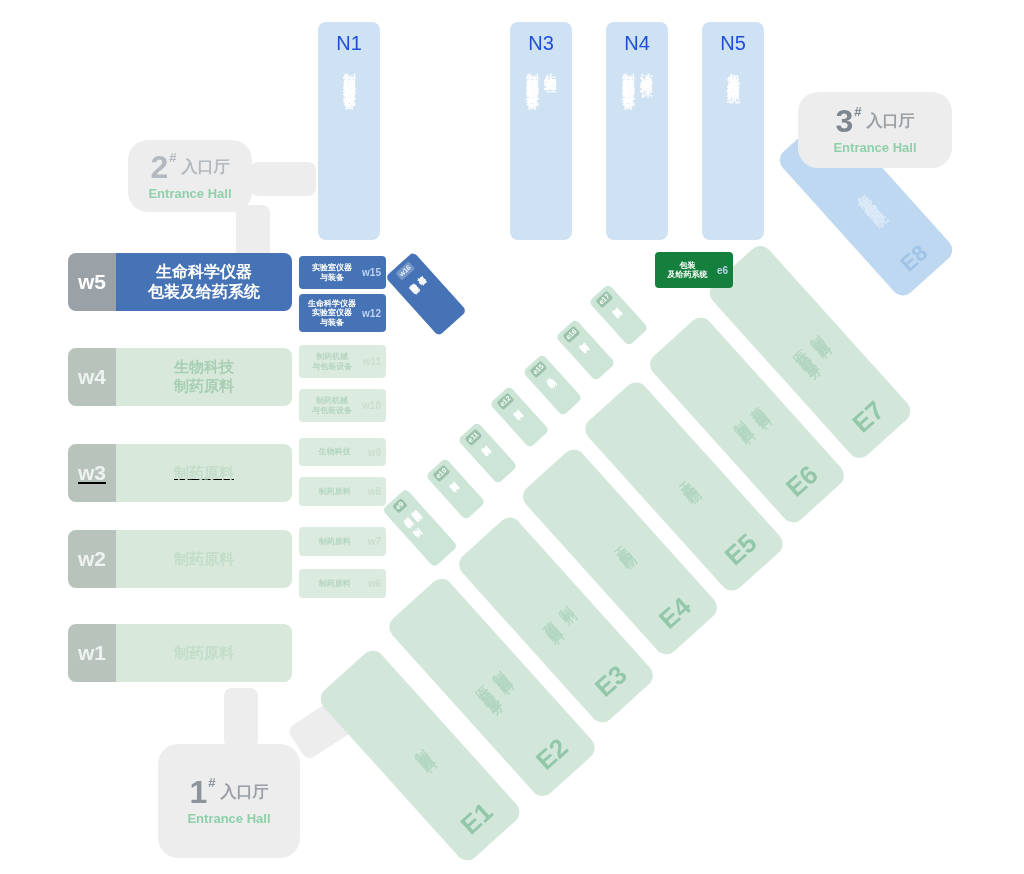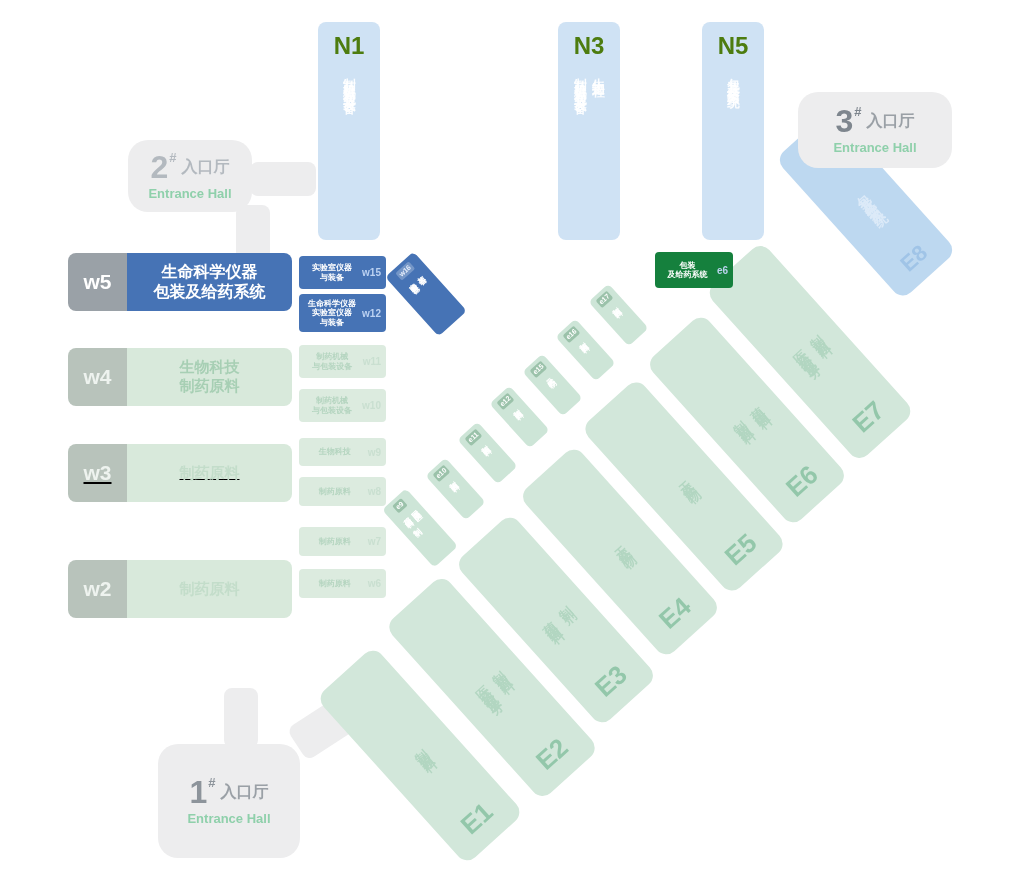--- a/index.html
+++ b/index.html
@@ -26,29 +26,29 @@
   #ent2 .ent-num,#ent2 .ent-hash,#ent2 .ent-cn{color:#b3b9bf;}
   #ent3 .ent-num,#ent3 .ent-hash{color:#7e868e;} #ent3 .ent-cn{color:#9aa0a6;}
   #ent1 .ent-num,#ent1 .ent-hash{color:#8d949b;} #ent1 .ent-cn{color:#9aa0a6;}
 
   
   .vcols{display:flex;justify-content:center;gap:1px;}
   .vline{writing-mode:vertical-rl;text-orientation:upright;letter-spacing:3px;}
 
   
   .nhall{position:absolute;top:22px;width:62px;height:218px;background:#cfe2f4;border-radius:8px;display:flex;flex-direction:column;align-items:center;padding-top:10px;box-sizing:border-box;}
-  #nh1{left:318px;} #nh2{left:414px;} #nh3{left:510px;margin-left:48px;} #nh4{left:606px;} #nh5{left:702px;}
-  .ncode{font-size:24px;font-weight:bold;color:#4d7c0f;}
+  #nh1{left:318px;} #nh2{left:414px;} #nh3{left:510px;} #nh4{left:606px;} #nh5{left:702px;}
+  .ncode{font-size:20px;font-weight:normal;color:#1d4ed8;}
   .nhall .vcols{margin-top:8px;flex:1;}
   .nhall .vline{font-size:12.5px;color:rgba(255,255,255,0.92);font-weight:bold;}
 
   
   .wrow{position:absolute;left:68px;width:224px;height:58px;display:flex;}
-  #wr5{top:253px;} #wr4{top:341px;margin-top:7px;} #wr3{top:444px;text-decoration:underline;} #wr2{top:560px;border-radius:18px;} #wr1{top:624px;}
-  .wsq{width:59px;border-radius:8px 0 0 8px;display:flex;align-items:center;justify-content:center;font-size:21px;font-weight:bold;color:#ffffff;}
+  #wr5{top:253px;} #wr4{top:341px;margin-top:7px;} #wr3{top:444px;text-decoration:underline;} #wr2{top:530px;border-radius:18px;} #wr1{top:624px;}
+  .wsq{width:48px;border-radius:8px 0 0 8px;display:flex;align-items:center;justify-content:center;font-size:21px;font-weight:bold;color:#ffffff;}
   .sq-gray{background:#9aa1a7;}
   .sq-green{background:#b8c3bb;color:#eef3ef;}
   .wbar{flex:1;border-radius:0 8px 8px 0;display:flex;flex-direction:column;align-items:center;justify-content:center;font-weight:bold;line-height:1.25;}
   .bar-blue{background:#4673b5;color:#ffffff;font-size:16px;}
   .bar-green{background:#d8e9db;font-size:15px;}
   #wr4 .wbar{color:#a7cfb4;}
   #wr3 .wbar,#wr2 .wbar,#wr1 .wbar{color:#c3ddca;}
 
   
   .mini{position:absolute;left:299px;width:87px;display:flex;align-items:center;justify-content:space-between;box-sizing:border-box;padding:0 5px;border-radius:4px;}
@@ -186,20 +186,27 @@
       <span class="vline">制药机械与包装设备</span>
     </div>
   </div>
   <div class="nhall" id="nh3">
     <div class="ncode">N3</div>
     <div class="vcols">
       <span class="vline">制药机械与包装设备</span>
       <span class="vline">生物工程</span>
     </div>
   </div>
+  <div class="nhall" id="nh4">
+    <div class="ncode">N4</div>
+    <div class="vcols">
+      <span class="vline">制药机械与包装设备</span>
+      <span class="vline">洁净与环保</span>
+    </div>
+  </div>
   <div class="nhall" id="nh5">
     <div class="ncode">N5</div>
     <div class="vcols">
       <span class="vline">包装及给药系统</span>
     </div>
   </div>
 
   <div class="wrow" id="wr5">
     <div class="wsq sq-gray">w5</div>
     <div class="wbar bar-blue">
@@ -219,20 +226,26 @@
     <div class="wbar bar-green">
       <div>制药原料</div>
     </div>
   </div>
   <div class="wrow" id="wr2">
     <div class="wsq sq-green">w2</div>
     <div class="wbar bar-green">
       <div>制药原料</div>
     </div>
   </div>
+  <div class="wrow" id="wr1">
+    <div class="wsq sq-green">w1</div>
+    <div class="wbar bar-green">
+      <div>制药原料</div>
+    </div>
+  </div>
 
   <div class="mini mini-blue" id="m15">
     <div class="mtext">
       <div>实验室仪器</div>
       <div>与装备</div>
     </div>
     <div class="mcode">w15</div>
   </div>
   <div class="mini mini-blue" id="m12">
     <div class="mtext">

